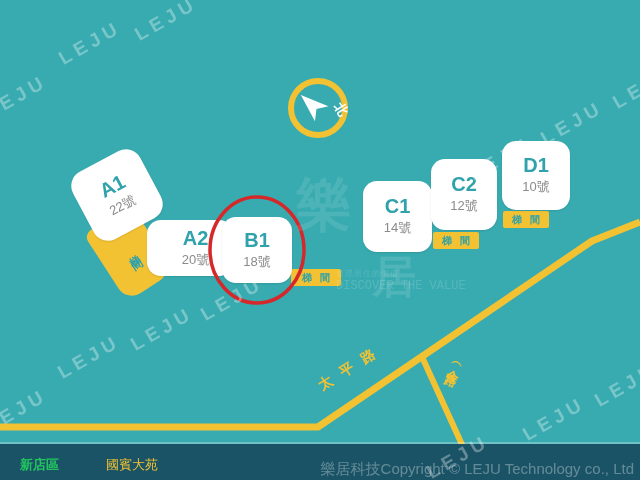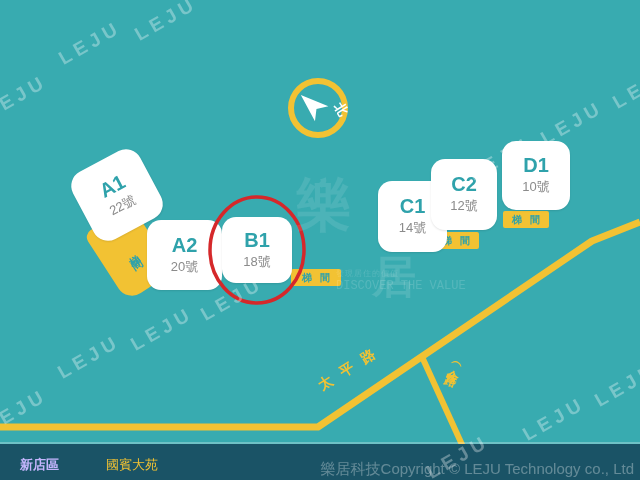--- a/index.html
+++ b/index.html
@@ -35,21 +35,21 @@
 
   
   .wm{position:absolute;color:rgba(255,255,255,0.33);font-weight:bold;font-size:19px;
       letter-spacing:5px;transform:rotate(-30deg);z-index:40;pointer-events:none;white-space:nowrap;}
   .ghost{position:absolute;color:rgba(255,255,255,0.10);z-index:40;pointer-events:none;white-space:nowrap;}
 
   
   .footer-divider{position:absolute;left:0;top:442px;width:640px;height:2px;
       background:rgba(255,255,255,0.28);z-index:35;}
   .footer{position:absolute;left:0;top:444px;width:640px;height:36px;background:#1A5366;z-index:35;}
-  .f-district{position:absolute;left:20px;top:12px;color:#c4b5fd;font-size:13px;font-weight:bold;}
+  .f-district{position:absolute;left:20px;top:12px;color:#22c55e;font-size:13px;font-weight:bold;}
   .f-community{position:absolute;left:106px;top:12px;color:#F2C233;font-size:13px;font-weight:normal;}
   .f-copyright{position:absolute;right:6px;top:16px;color:rgba(255,255,255,0.32);font-size:15px;}
 </style>
 </head>
 <body>
 
 <div class="stage">
 
   <svg class="roads-svg" width="640" height="480" viewBox="0 0 640 480">
     <polyline points="0,427 318,427 592,241 640,222" fill="none" stroke="#F2C233" stroke-width="7" stroke-linejoin="round"></polyline>
@@ -69,29 +69,29 @@
     <span>梯間</span>
   </div>
   <div class="stair-tag" style="left:503px;top:211px;width:46px;height:17px;">
     <span>梯間</span>
   </div>
 
   <div class="block" style="left:79px;top:157px;width:76px;height:76px;transform:rotate(-28deg);border-radius:16px;">
     <div class="blabel">A1</div>
     <div class="bnum">22號</div>
   </div>
-  <div class="block" style="left:147px;top:220px;width:75px;height:70px;">
+  <div class="block" style="left:147px;top:220px;width:75px;height:56px;padding-left:11px;">
     <div class="blabel">A2</div>
     <div class="bnum">20號</div>
   </div>
   <div class="block" style="left:222px;top:217px;width:70px;height:66px;">
     <div class="blabel">B1</div>
     <div class="bnum">18號</div>
   </div>
-  <div class="block" style="left:378px;top:181px;width:69px;height:71px;text-align:right;">
+  <div class="block" style="left:363px;top:181px;width:69px;height:71px;text-align:right;">
     <div class="blabel">C1</div>
     <div class="bnum">14號</div>
   </div>
   <div class="block" style="left:431px;top:159px;width:66px;height:71px;">
     <div class="blabel">C2</div>
     <div class="bnum">12號</div>
   </div>
   <div class="block" style="left:502px;top:141px;width:68px;height:69px;text-align:center;">
     <div class="blabel">D1</div>
     <div class="bnum">10號</div>

